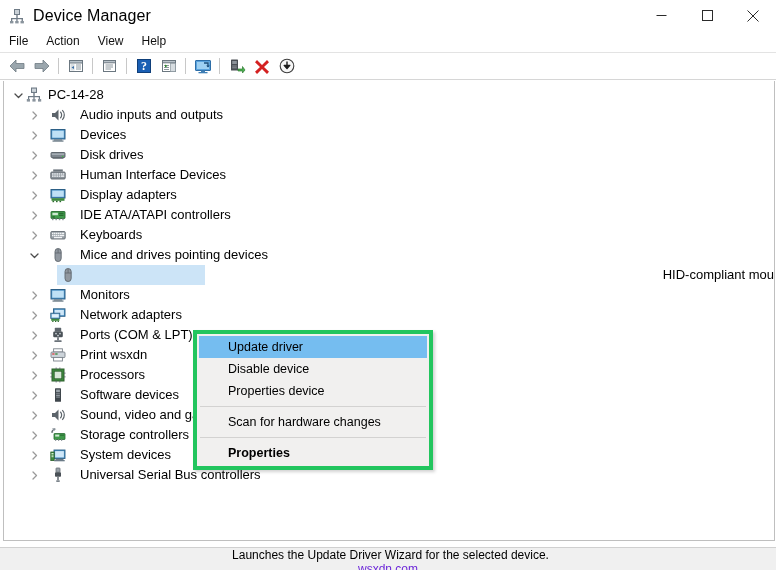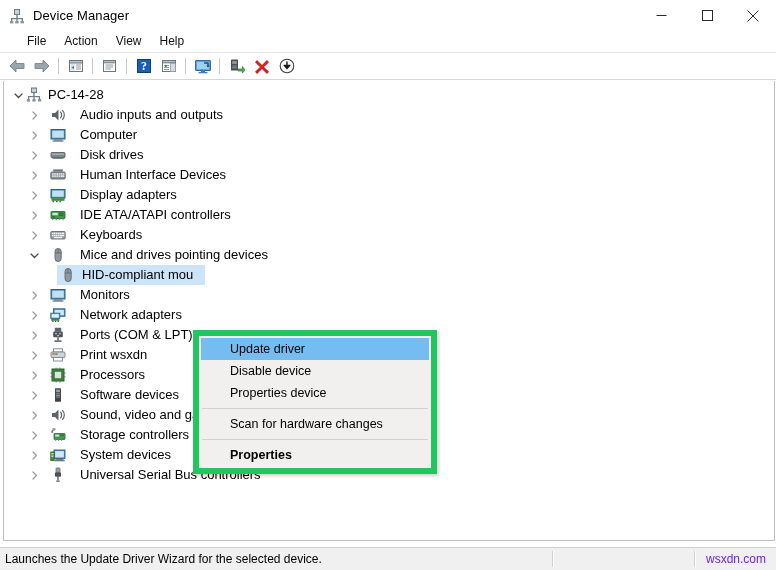--- a/index.html
+++ b/index.html
@@ -28,21 +28,21 @@
   }
   .title-icon {
     width: 16px;
     height: 16px;
     margin-left: 9px;
     margin-right: 8px;
     position: relative;
     flex: 0 0 auto;
   }
   .title-text {
-    font-size: 13px;
+    font-size: 16px;
     color: #000000;
     letter-spacing: 0.1px;
   }
   .win-buttons {
     position: absolute;
     right: 0;
     top: 0;
     display: flex;
     height: 31px;
   }
@@ -56,21 +56,21 @@
     color: #2b2b2b;
   }
   .win-btn svg { display:block; }
 
   
   .menubar {
     height: 21px;
     background: #ffffff;
     display: flex;
     align-items: center;
-    padding-left: 18px;
+    padding-left: 0;
     border-bottom: 1px solid #e3e3e3;
   }
   .menu-item {
     padding: 2px 9px;
     font-size: 12px;
     color: #111111;
     line-height: 15px;
   }
 
   
@@ -135,21 +135,21 @@
     flex: 0 0 auto;
     position: relative;
   }
   .row-label {
     font-size: 13px;
     color: #000000;
     line-height: 16px;
   }
   .lvl0 { padding-left: 6px; }
   .lvl1 { padding-left: 22px; gap: 8px; }
-  .lvl2 { padding-left: 56px; }
+  .lvl2 { padding-left: 56px; justify-content: space-between; }
 
   .selected .sel-bg {
     position: absolute;
     left: 53px;
     top: 0;
     height: 20px;
     width: 148px;
     background: #cce4f7;
     z-index: 0;
   }
@@ -157,21 +157,21 @@
   .selected .row-icon,
   .selected .row-label { position: relative; z-index: 1; }
 
   
   .ctxmenu {
     position: absolute;
     left: 189px;
     top: 249px;
     width: 232px;
     background: #f1f0ef;
-    border: 6px solid #22c55e;
+    border: 4px solid #22c55e;
     box-shadow: 2px 2px 3px rgba(0,0,0,0.18);
     padding: 2px 0;
     z-index: 50;
   }
   .ctx-item {
     height: 22px;
     line-height: 22px;
     padding-left: 31px;
     font-size: 12.5px;
     color: #000000;
@@ -192,20 +192,21 @@
   .statusbar {
     position: absolute;
     left: 0;
     bottom: 0;
     width: 776px;
     height: 22px;
     background: #f0f0f0;
     border-top: 1px solid #d0d0d0;
     display: flex;
     align-items: center;
+    flex-direction: column;
   }
   .status-text {
     font-size: 12px;
     color: #000000;
     padding-left: 5px;
     flex: 0 0 auto;
   }
   .status-fill { flex: 1 1 auto; }
   .status-div {
     width: 1px;
@@ -415,21 +416,21 @@
           </svg>
       </div>
       <div class="row-icon">
         <svg width="16" height="16" viewBox="0 0 16 16">
           <rect x="1" y="2.5" width="14" height="9.5" fill="#4a90c4" stroke="#2c5f86" stroke-width="1"></rect>
           <rect x="2.2" y="3.7" width="11.6" height="7" fill="#bfe0f5"></rect>
           <rect x="4" y="12.4" width="8" height="1.2" fill="#6b7b87"></rect>
           <rect x="2.5" y="13.4" width="11" height="1.3" fill="#6b7b87"></rect>
         </svg>
       </div>
-      <div class="row-label">Computer</div>
+      <div class="row-label">Devices</div>
     </div>
 
     <div class="tree-row lvl1">
       <div class="chev">
         <svg width="9" height="9" viewBox="0 0 9 9">
             <path d="M3 1 L6.5 4.5 L3 8" fill="none" stroke="#9a9a9a" stroke-width="1.3" stroke-linecap="round" stroke-linejoin="round"></path>
           </svg>
       </div>
       <div class="row-icon">
         <svg width="16" height="16" viewBox="0 0 16 16">

